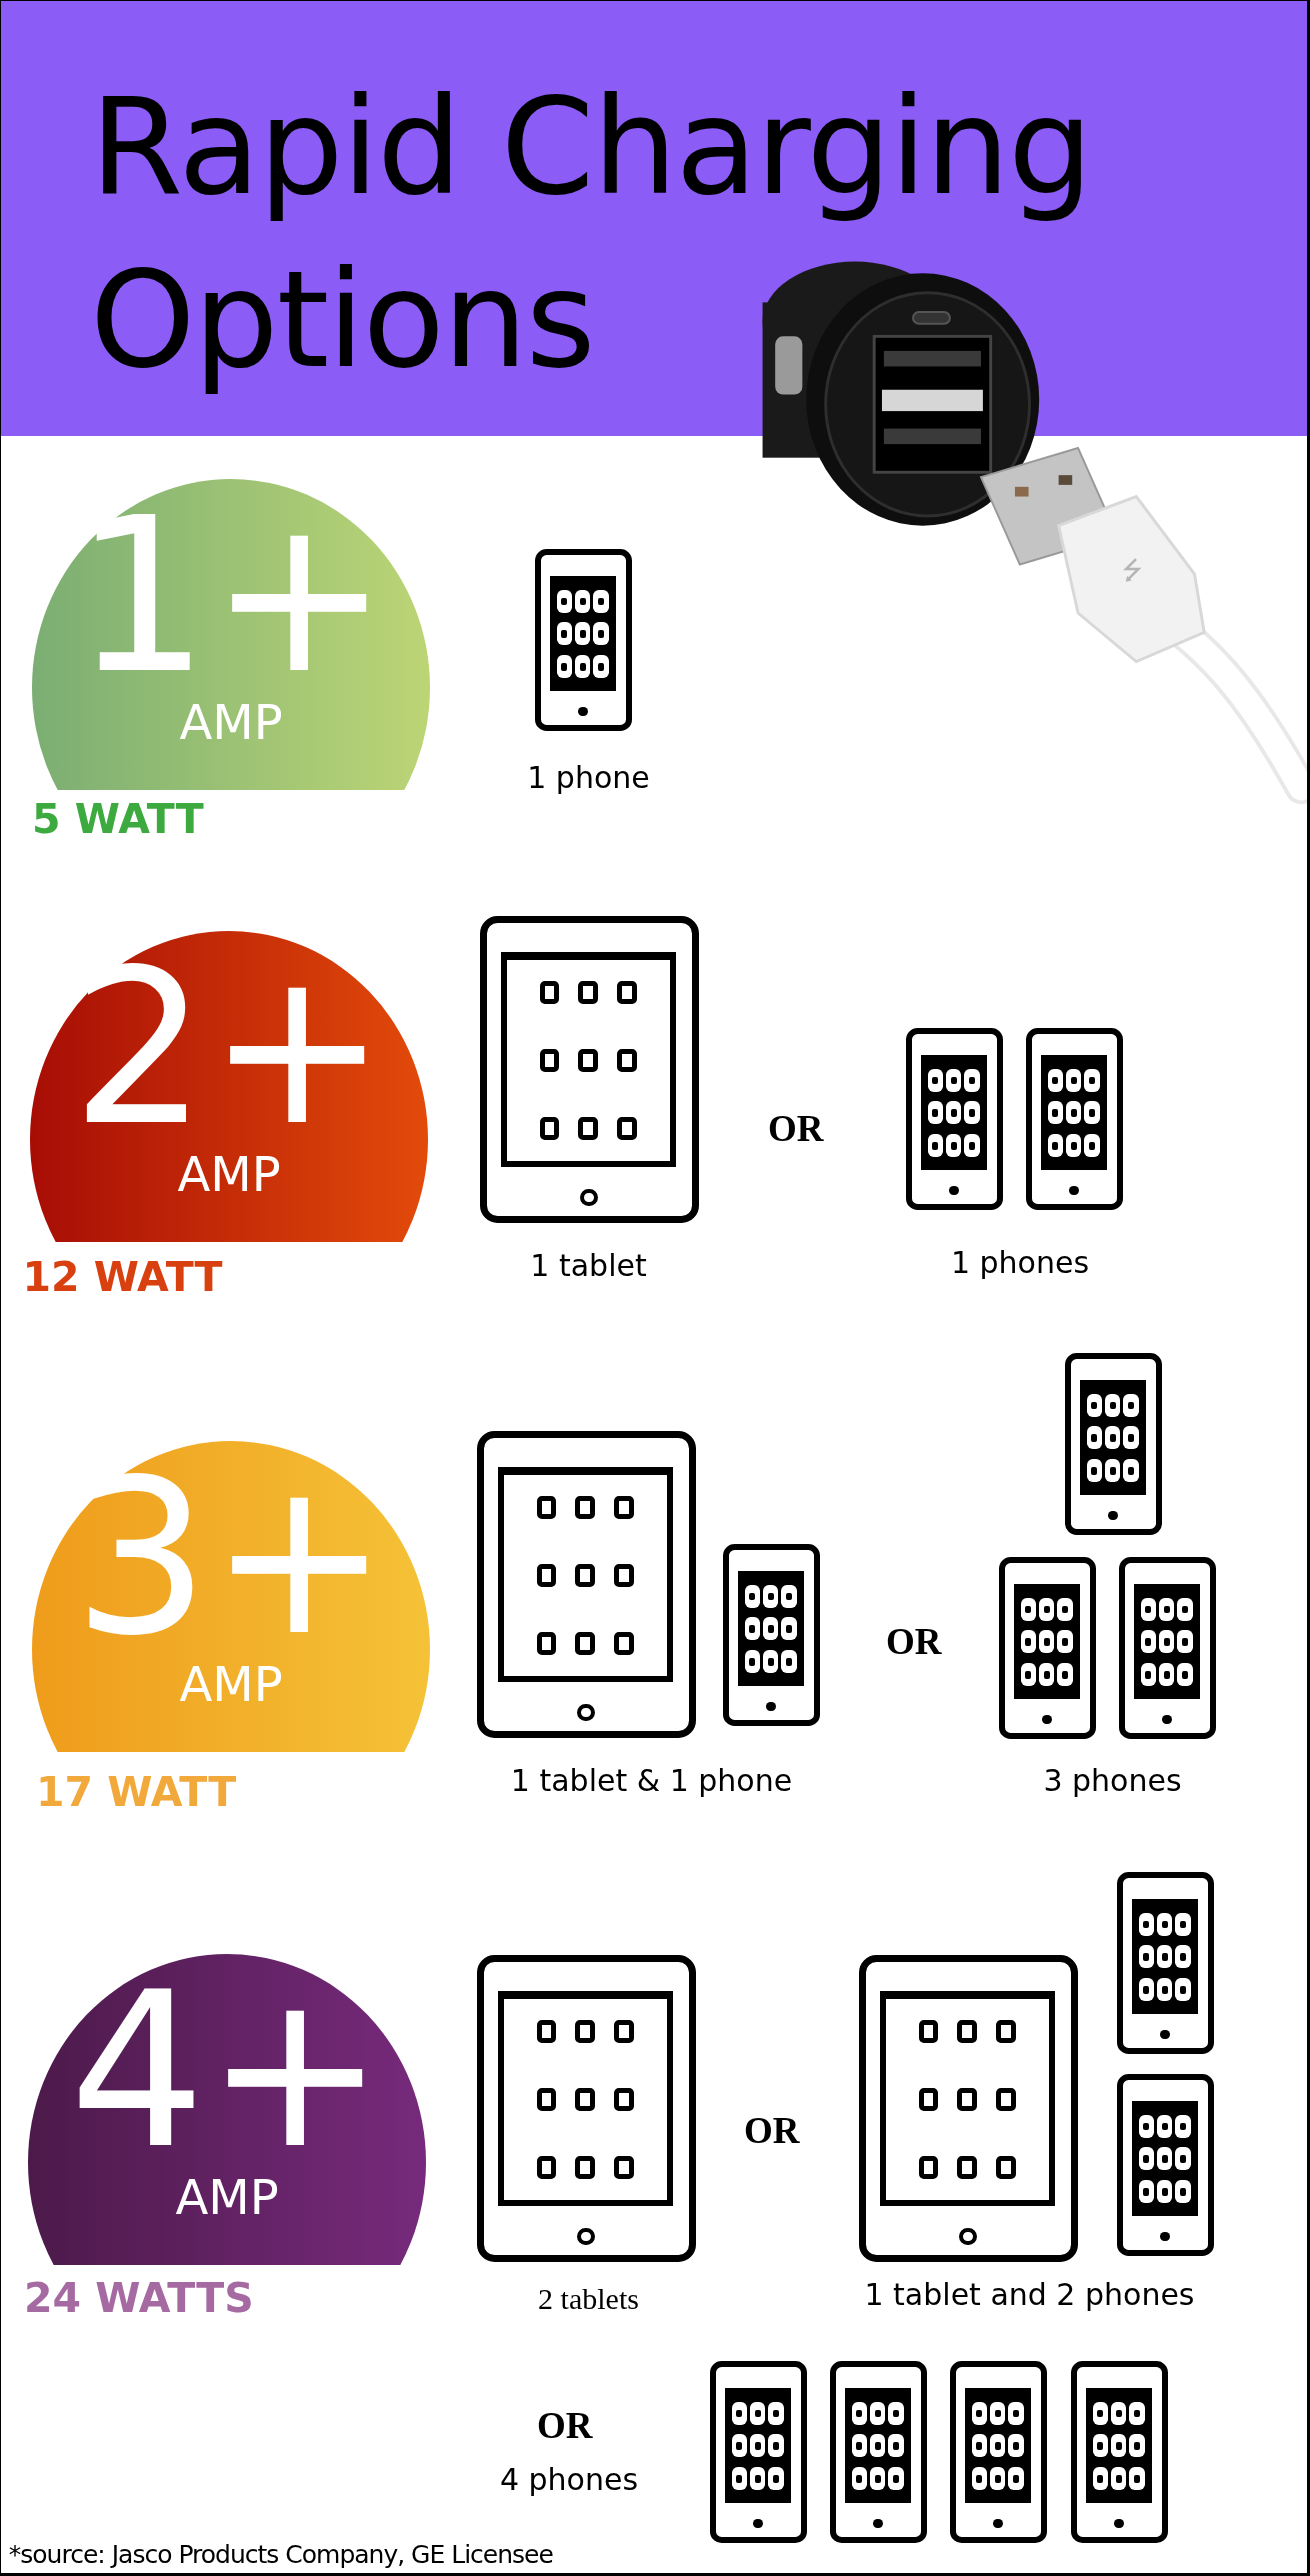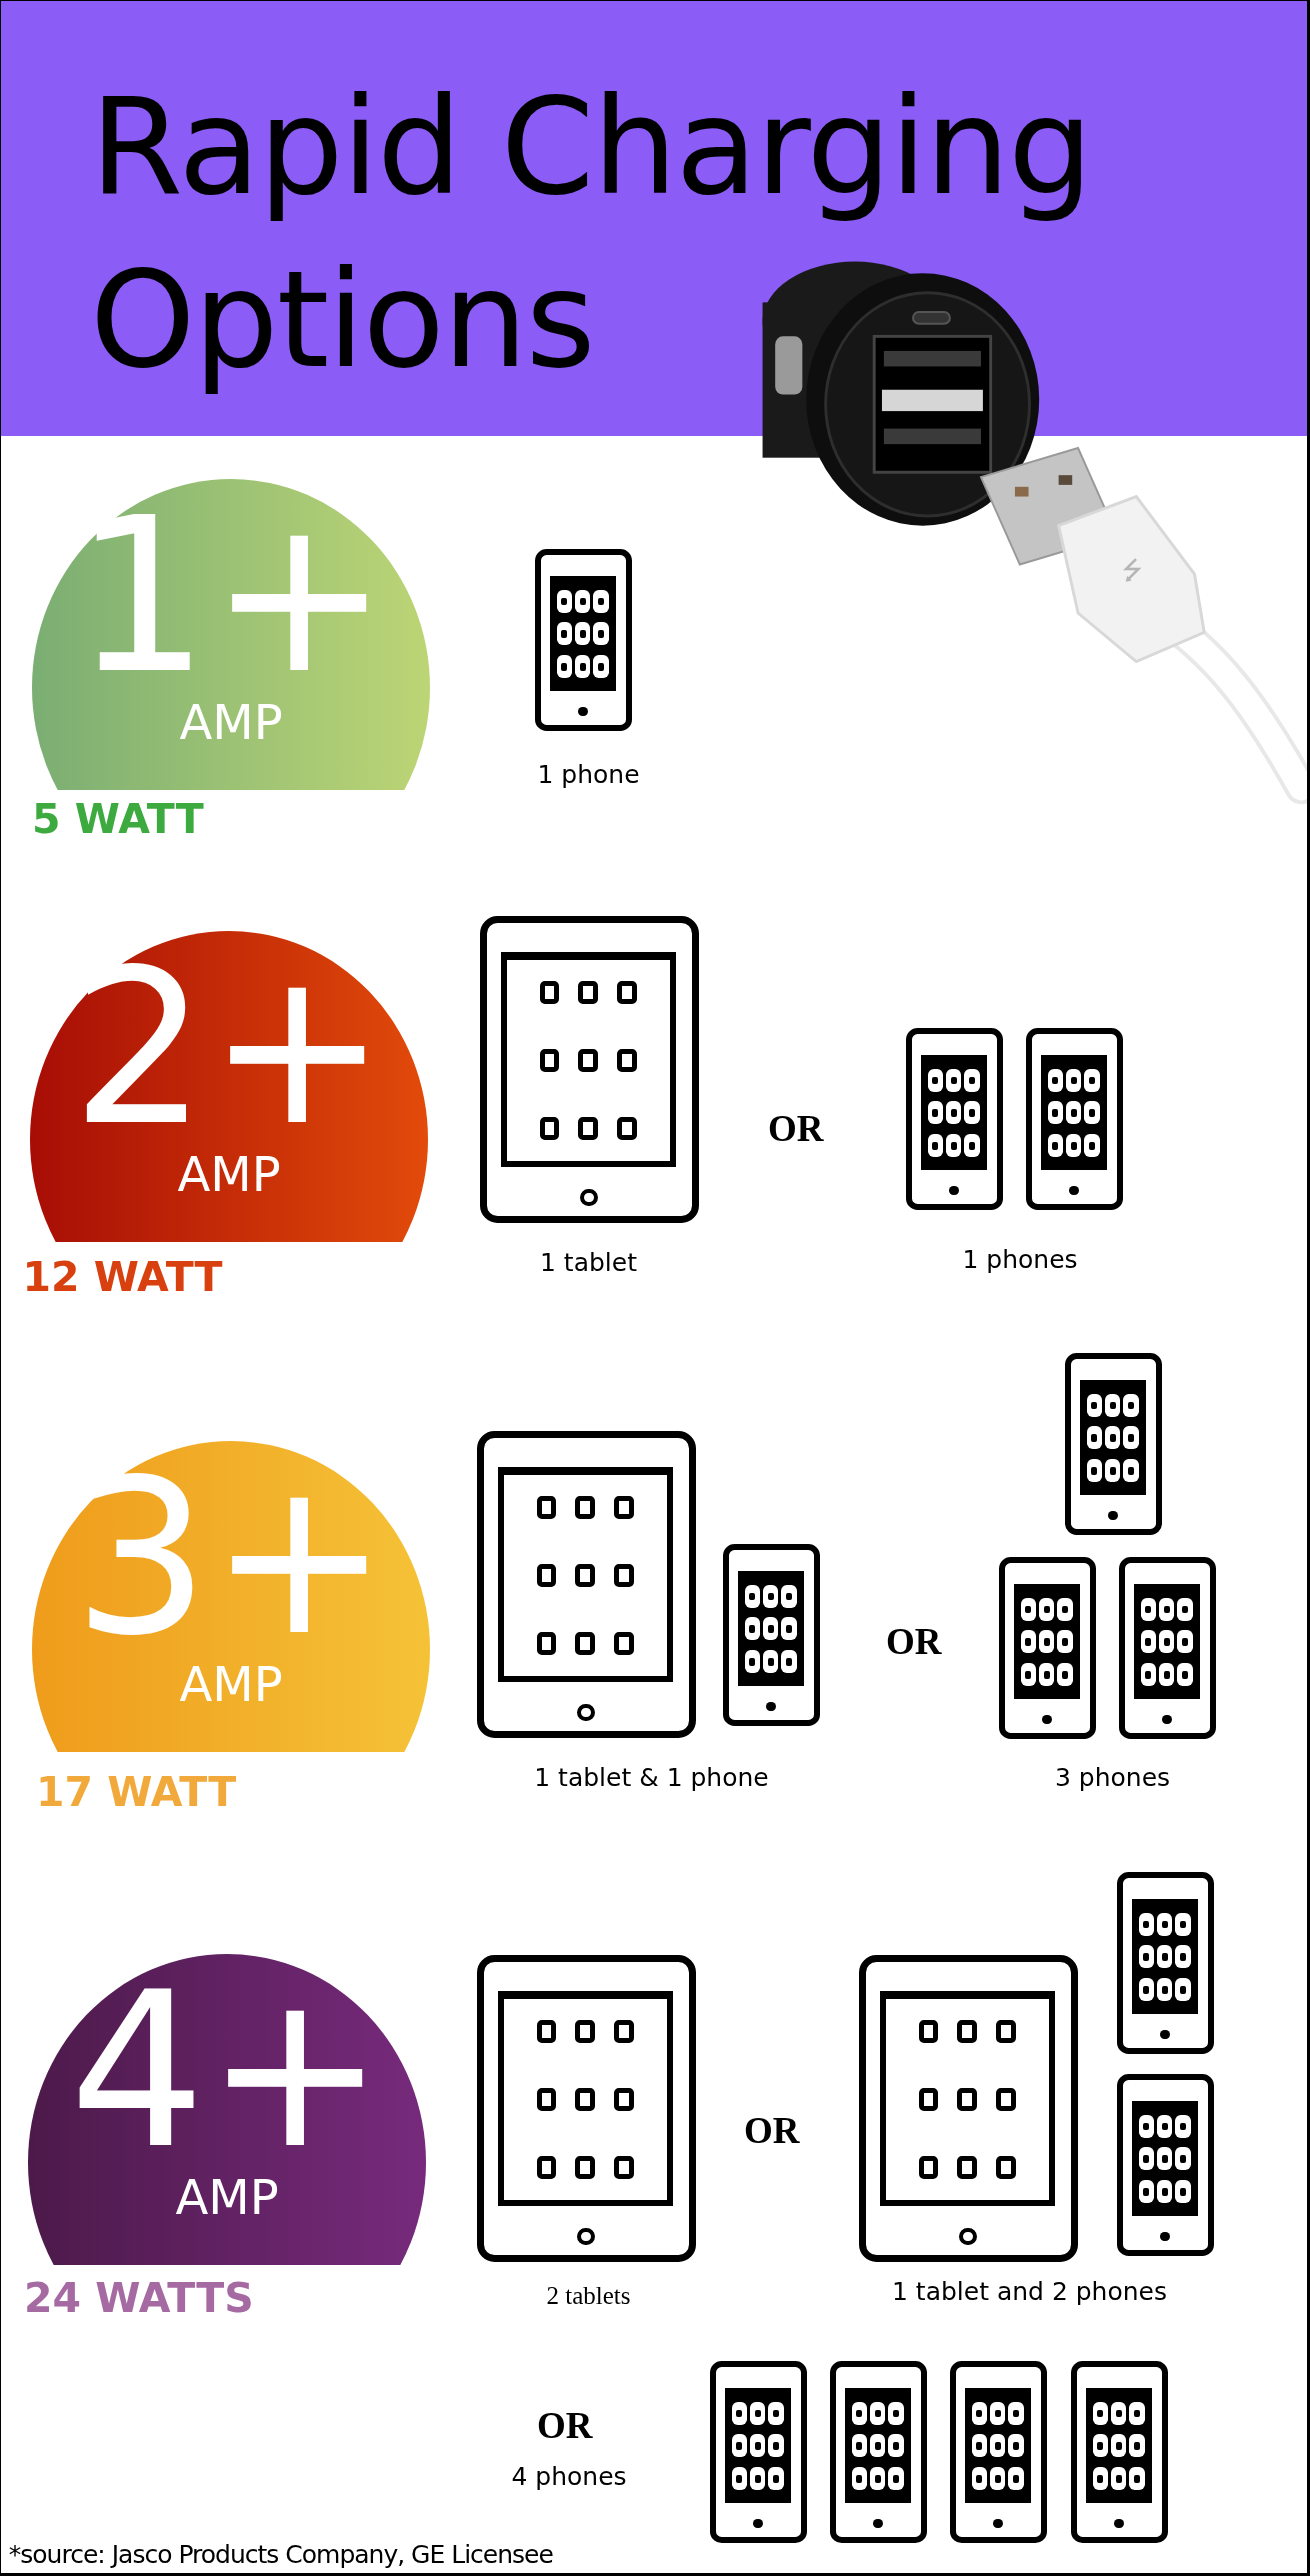--- a/index.html
+++ b/index.html
@@ -9,21 +9,21 @@
   .title { position: absolute; left: 89px; top: 60px; font-size: 134px; line-height: 173px; color: #000; font-family: "DejaVu Sans", sans-serif; font-weight: normal; letter-spacing: -1.9px; }
 
   .charger { position: absolute; left: 747px; top: 243px; width: 563px; height: 573px; }
 
   .badge { position: absolute; width: 398px; height: 311px; overflow: hidden; }
   .badge .disc { position: absolute; left: 0; top: 0; width: 398px; height: 417px; border-radius: 50%; }
   .badge .num { position: absolute; left: 0; top: 9.7px; width: 398px; text-align: center; color: #fff; font-size: 214px; line-height: 214px; font-family: "DejaVu Sans", sans-serif; font-weight: normal; }
   .badge .amp { position: absolute; left: 0; top: 209px; width: 398px; text-align: center; color: #fff; font-size: 48px; line-height: 68px; font-family: "DejaVu Sans", sans-serif; }
   .watt { position: absolute; width: 398px; text-align: left; font-size: 41px; font-weight: bold; font-family: "DejaVu Sans", sans-serif; }
 
-  .label { position: absolute; text-align: center; font-size: 25px; color: #000; font-family: "DejaVu Sans", sans-serif; white-space: nowrap; }
+  .label { position: absolute; text-align: center; font-size: 30px; color: #000; font-family: "DejaVu Sans", sans-serif; white-space: nowrap; }
   .or { position: absolute; font-size: 37px; font-weight: bold; color: #000000; font-family: Liberation Serif, serif; }
 
   .phone { position: absolute; width: 97px; height: 182px; box-sizing: border-box; border: 6.8px solid #000; border-radius: 11.6px; background: #fff; }
   .phone .screen { position: absolute; left: 8.7px; top: 21.4px; width: 66px; height: 115px; background: #000; display: grid; grid-template-columns: repeat(3, 15.5px); grid-template-rows: repeat(3, 23px); gap: 9.7px 2.9px; justify-content: center; align-content: center; }
   .phone .screen i { display: block; background: #fff; border-radius: 5.8px; position: relative; }
   .phone .screen i::after { content: ""; position: absolute; left: 4.9px; top: 7.8px; width: 5.8px; height: 7.8px; background: #000; border-radius: 1.9px; }
   .phone .btn { position: absolute; left: 37px; bottom: 8.7px; width: 9.7px; height: 9.7px; background: #000; border-radius: 50%; }
 
   .tablet { position: absolute; width: 219px; height: 307px; box-sizing: border-box; border: 7.8px solid #000; border-radius: 17.5px; background: #fff; }
   .tablet .screen { position: absolute; left: 13.6px; top: 29px; width: 175px; height: 215px; box-sizing: border-box; border: 6.8px solid #000; border-top-width: 8.7px; display: grid; grid-template-columns: repeat(3, 19.4px); grid-template-rows: repeat(3, 23px); gap: 45px 19.4px; justify-content: center; align-content: center; }

